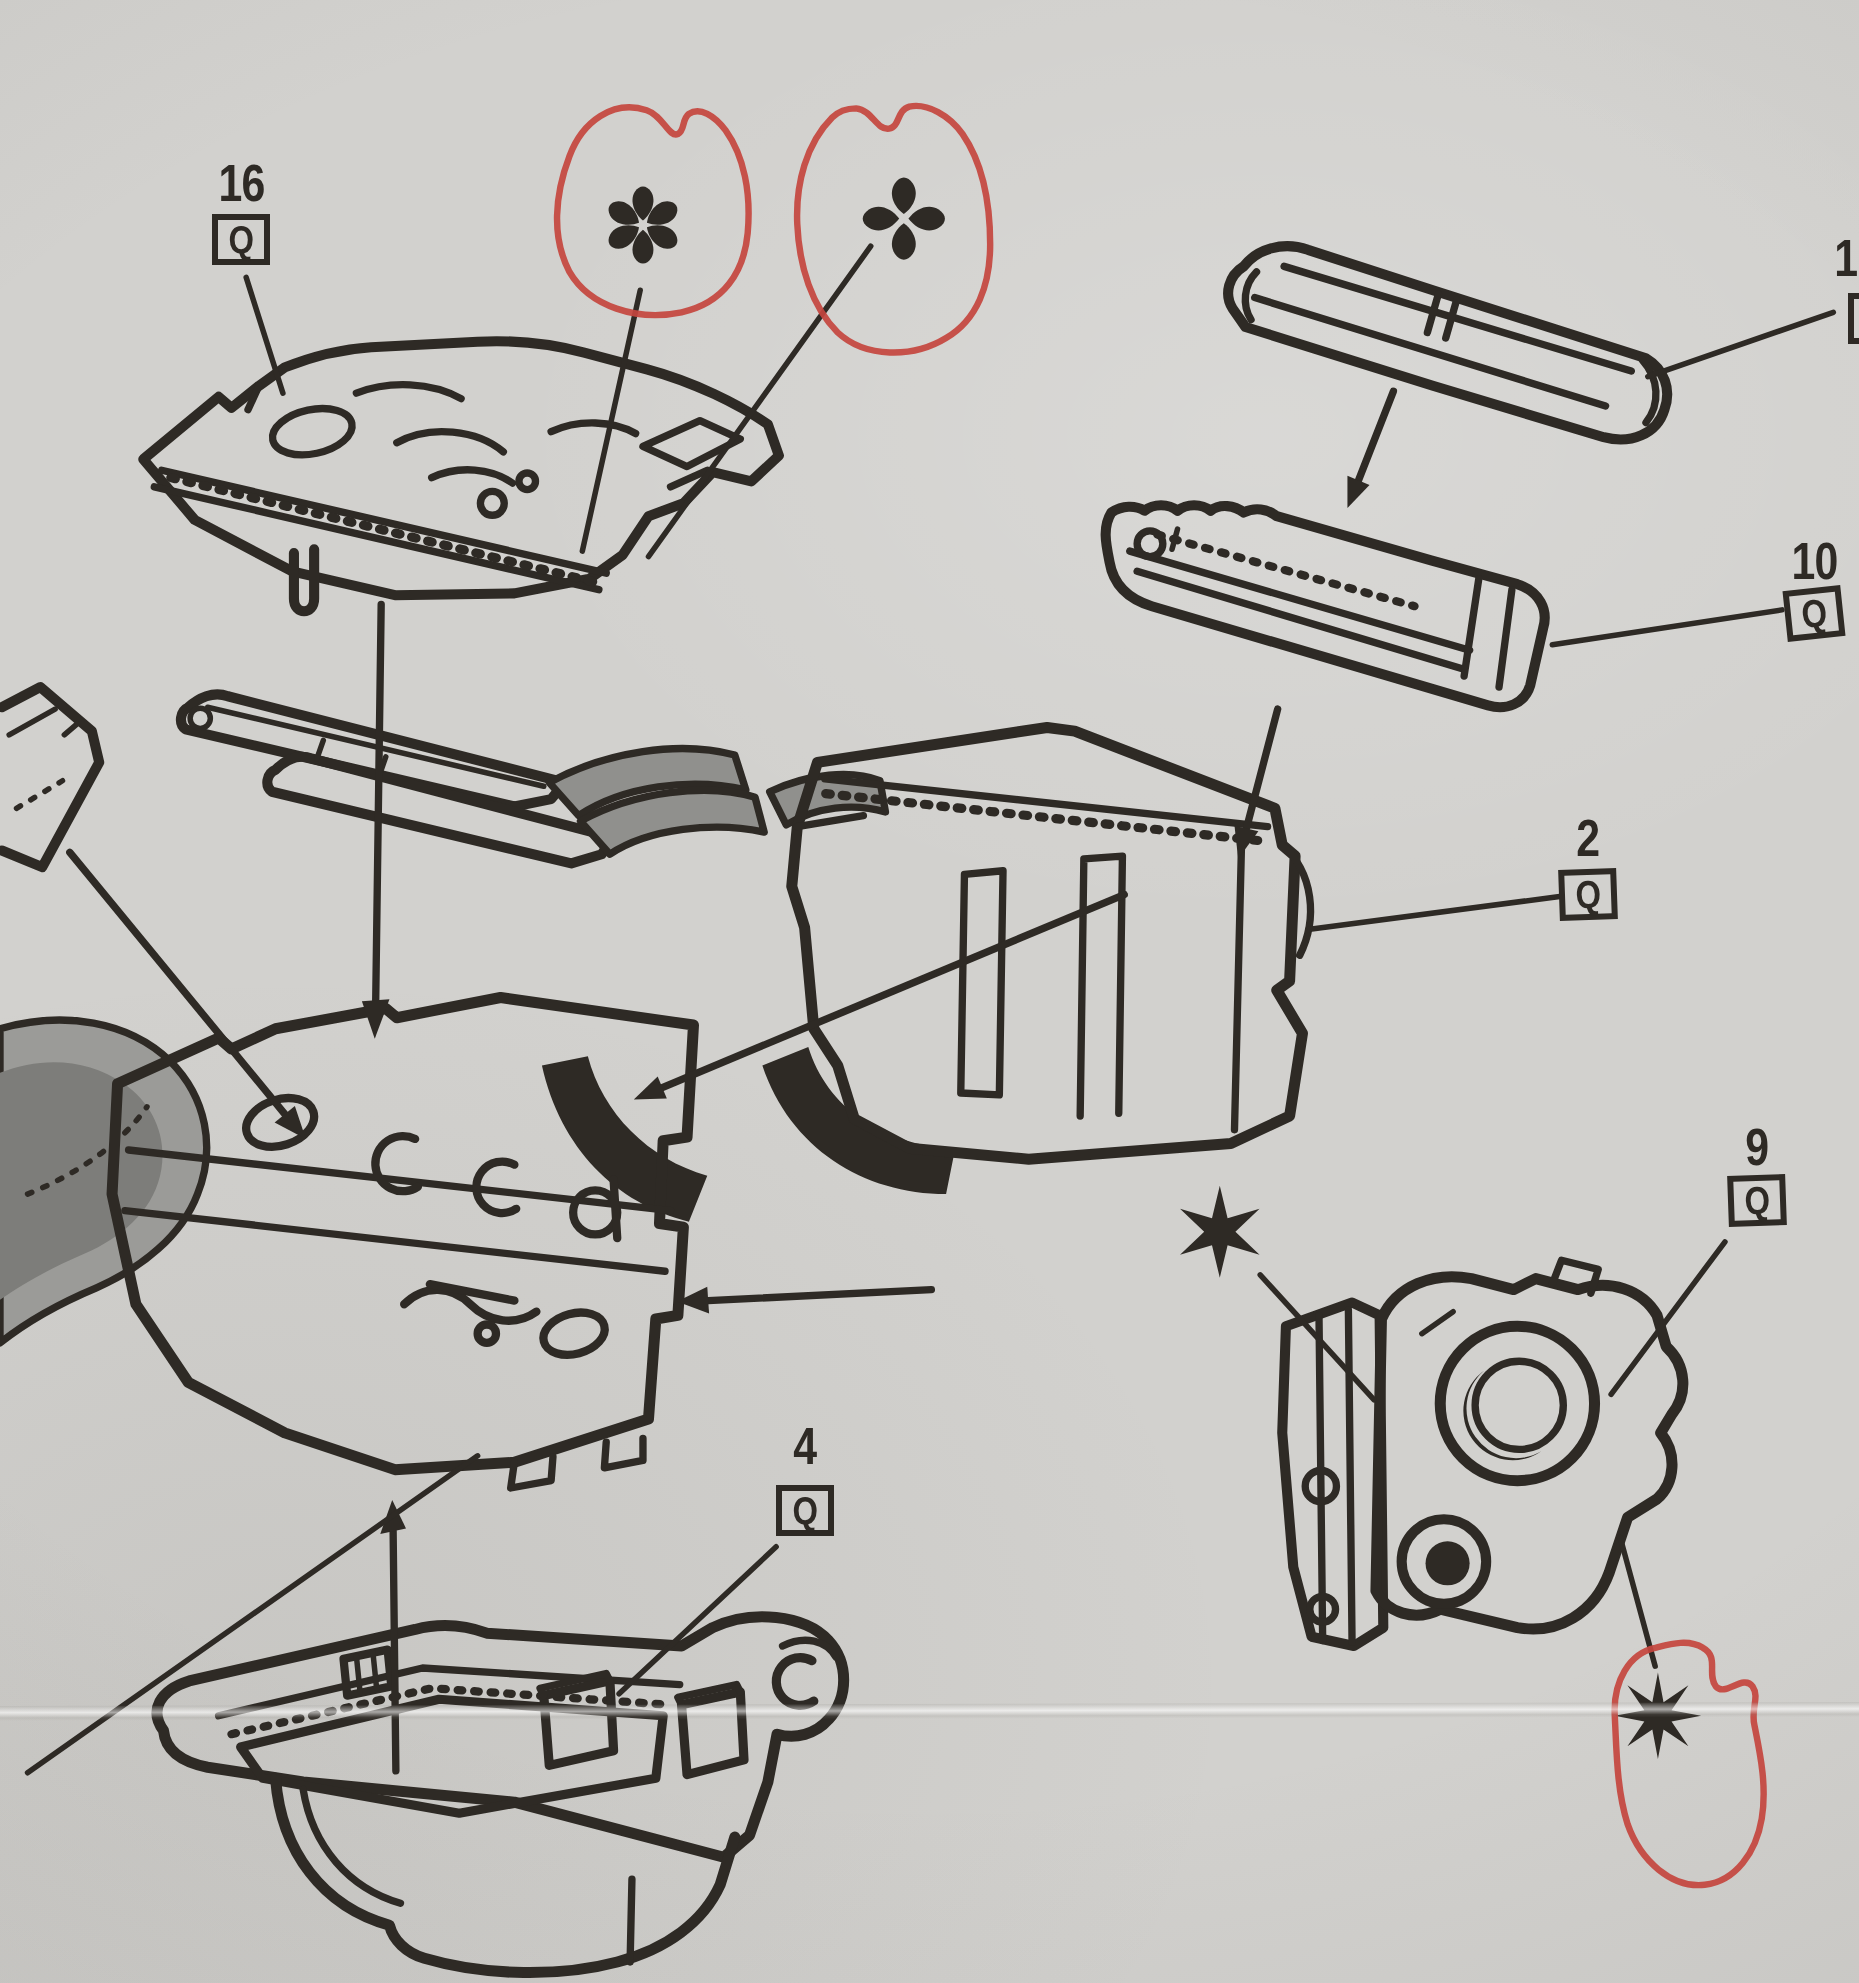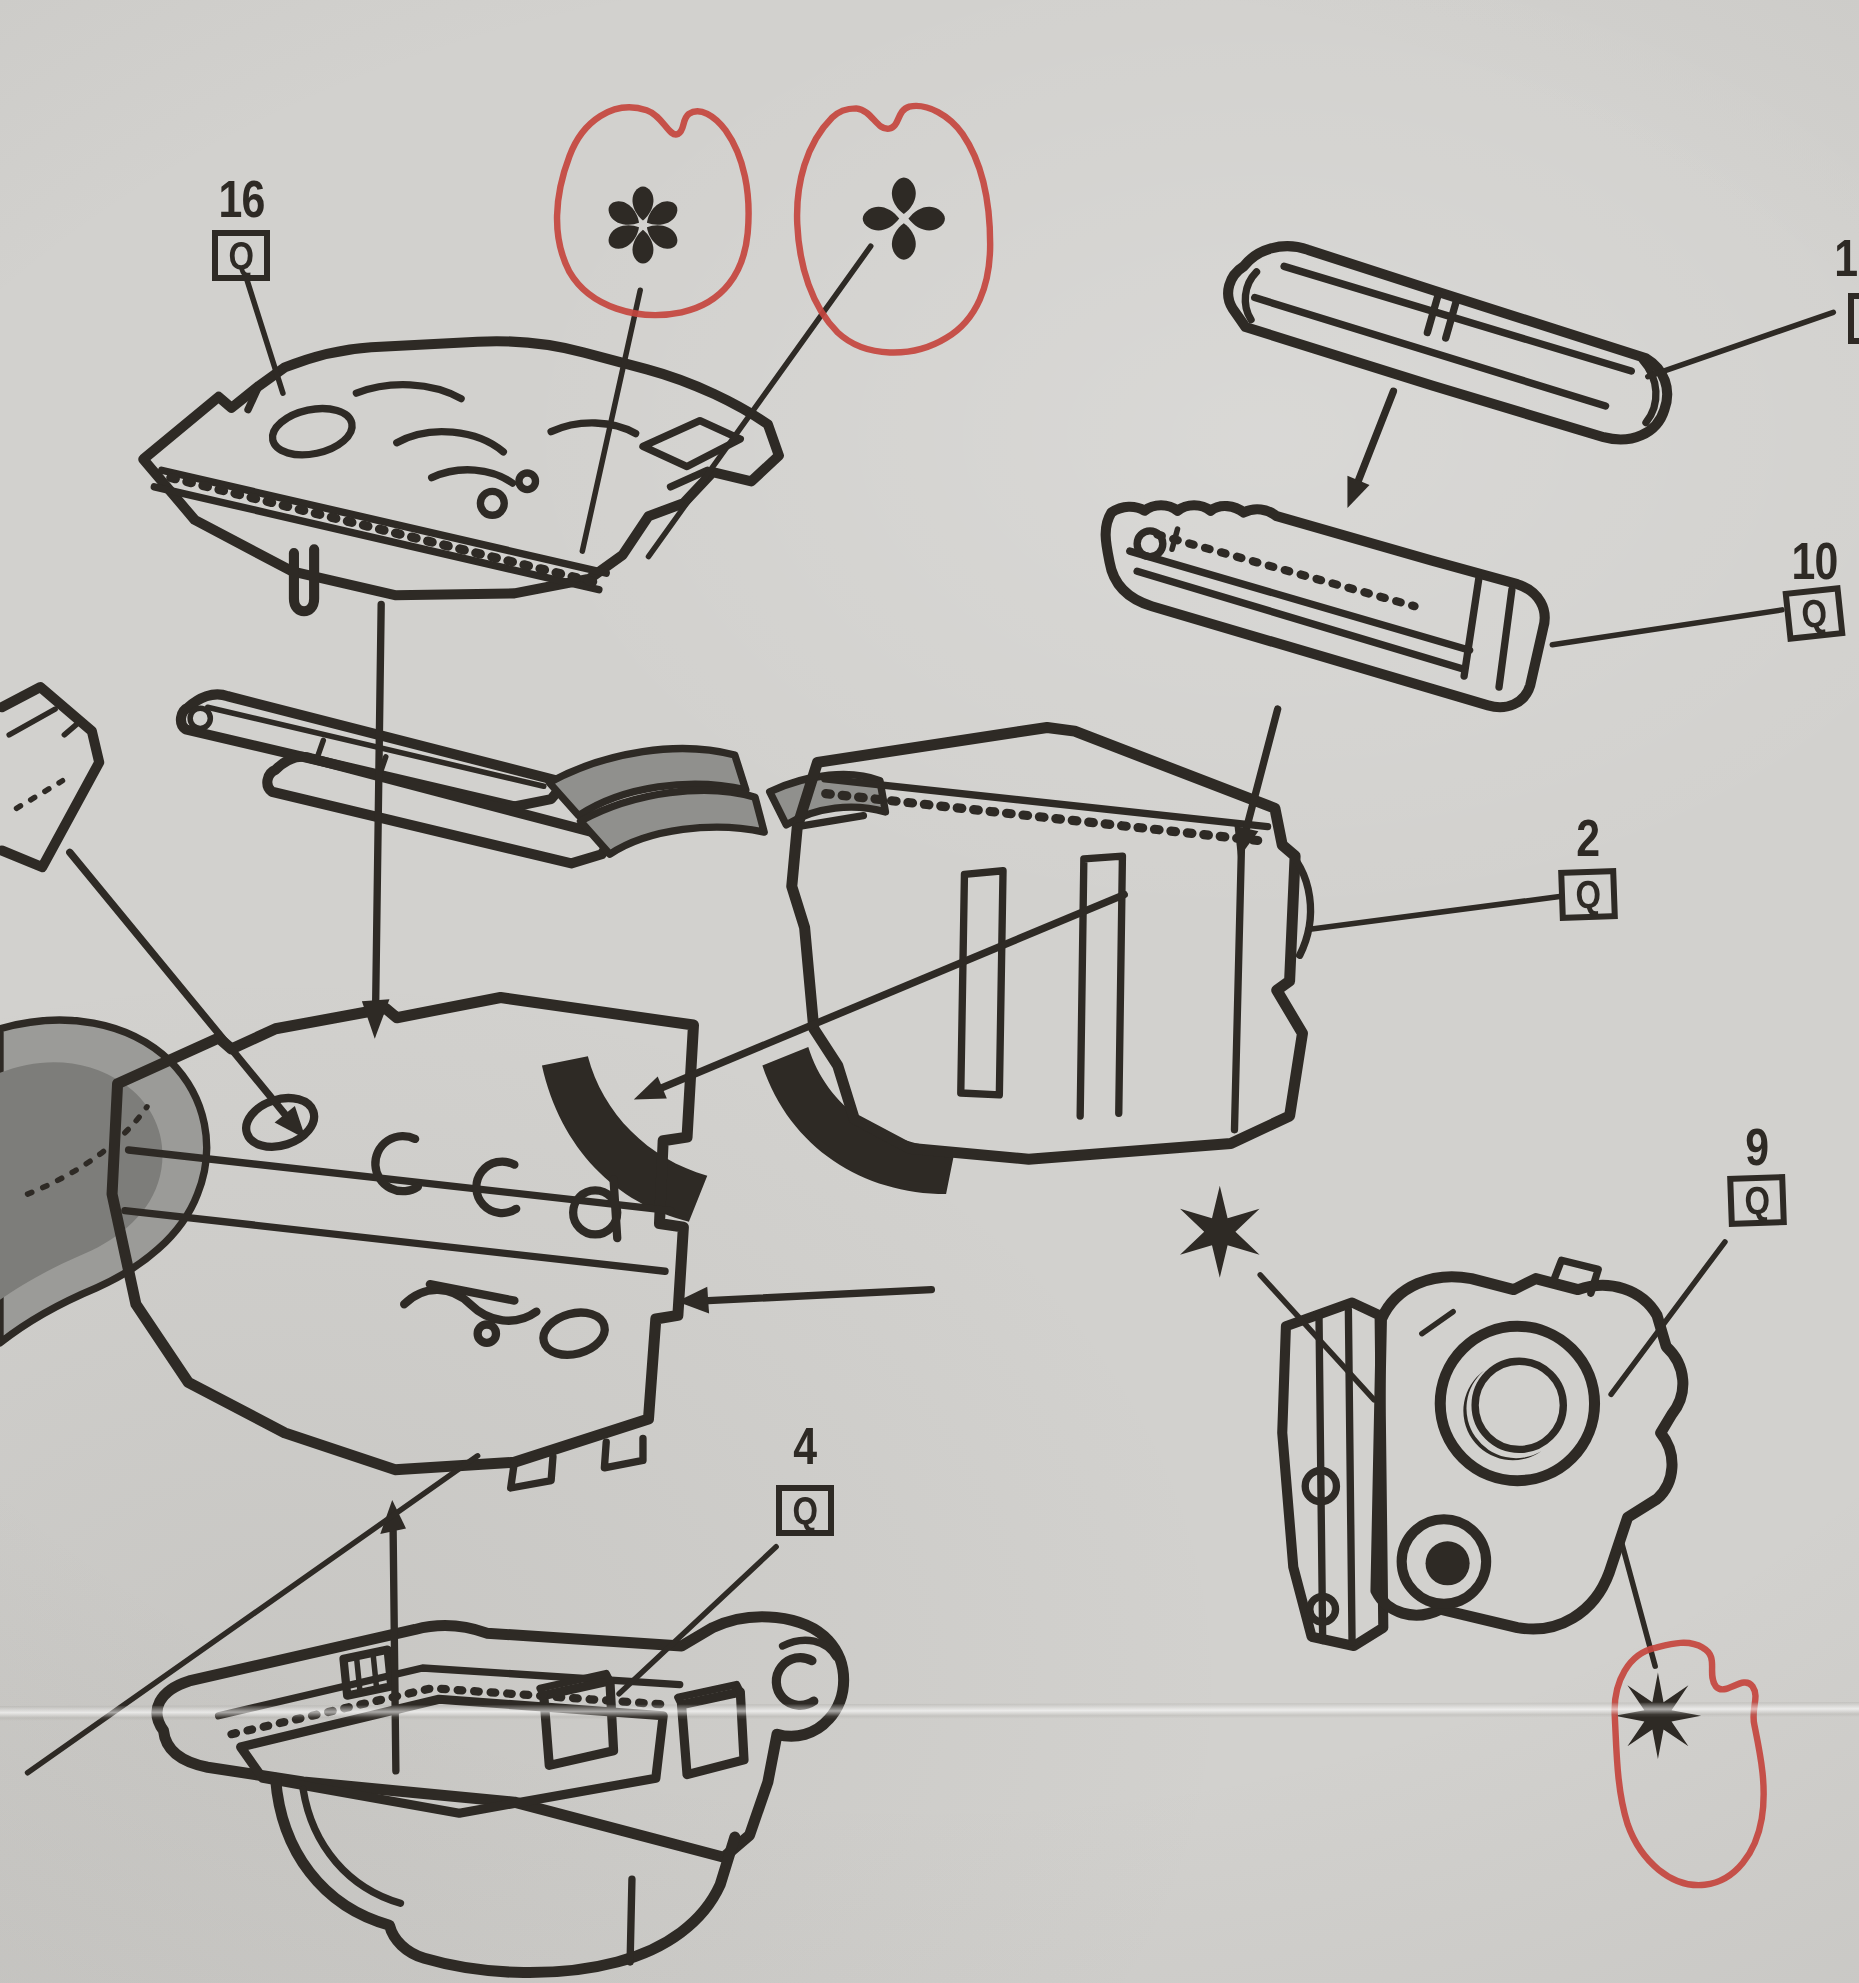--- a/index.html
+++ b/index.html
@@ -237,21 +237,21 @@
   </g>
 
   <g>
     <path class="red" d="M 704,120 C 668,108 634,132 620,170 C 604,212 600,258 620,296 C 642,334 694,350 742,340 C 788,330 810,296 814,254 C 818,210 810,170 790,142 C 778,126 762,116 750,124 C 742,130 746,142 738,146 C 728,150 722,126 704,120 Z"></path>
     <path class="red" d="M 906,128 C 878,156 866,200 868,244 C 870,290 884,334 912,362 C 942,390 994,390 1030,368 C 1064,348 1078,310 1078,266 C 1078,222 1070,178 1048,146 C 1034,126 1010,112 990,116 C 976,120 980,138 968,140 C 954,142 950,120 932,118 C 922,118 912,122 906,128 Z"></path>
     <path class="red" d="M 1802,1794 C 1774,1800 1756,1830 1758,1868 C 1760,1906 1760,1948 1772,1986 C 1786,2026 1820,2056 1856,2052 C 1890,2048 1912,2016 1918,1980 C 1924,1944 1916,1908 1910,1878 C 1906,1860 1916,1848 1908,1836 C 1898,1822 1878,1848 1868,1836 C 1858,1822 1872,1804 1854,1794 C 1838,1784 1818,1790 1802,1794 Z"></path>
   </g>
 
 </svg>
 
-<div class="callout" style="left:186px;top:174px;">
+<div class="callout" style="left:186px;top:158px;">
   <div class="num">16</div>
   <div class="qbox" style="margin-top:4.6px;">
     <span class="q">Q</span>
   </div>
 </div>
 
 <div class="callout" style="left:1791px;top:233px;">
   <div class="num">1</div>
   <div class="qbox" style="margin-top:9.2px;transform:translateX(31px);">
     

